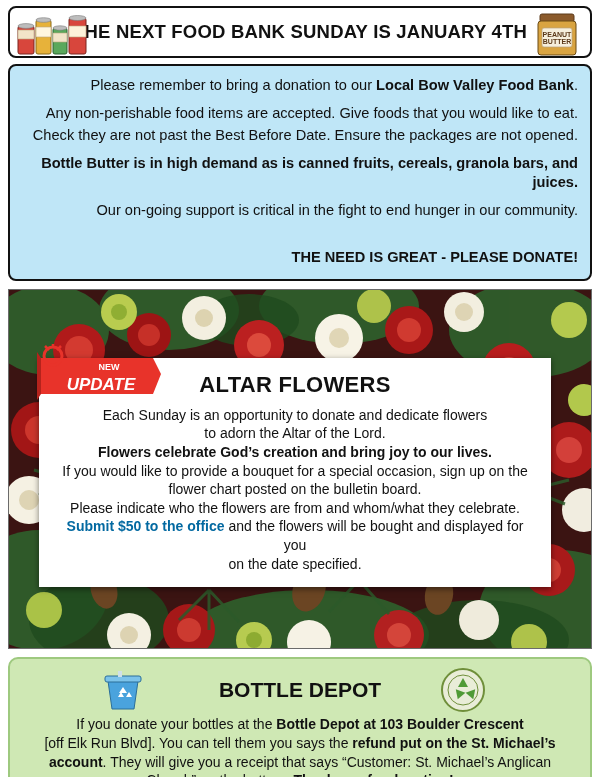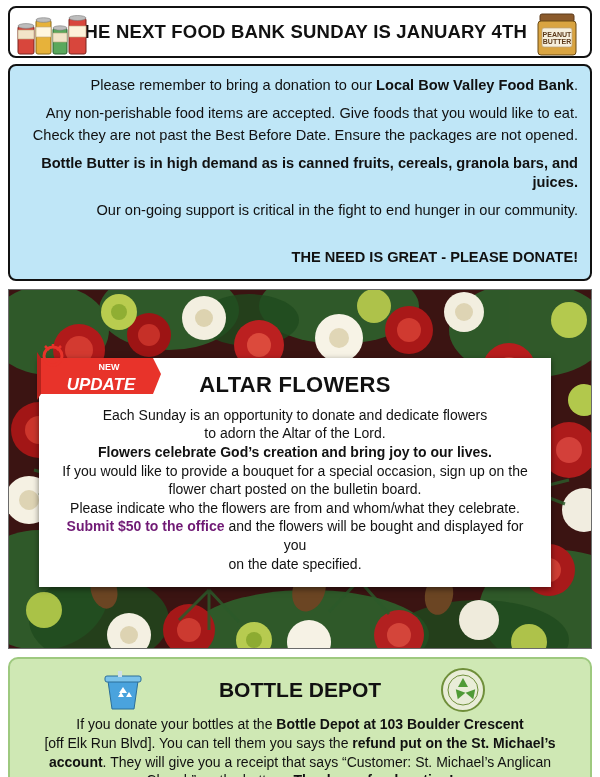--- a/index.html
+++ b/index.html
@@ -82,21 +82,21 @@
     text-align: center;
     color: #111111;
   }
   .altar-card h2 {
     margin: 2px 0 8px 0;
     font-size: 22px;
     font-weight: bold;
     letter-spacing: .3px;
   }
   .altar-card p { margin: 0; font-size: 14px; line-height: 1.33; }
-  .red { color: #701a75; font-weight: bold; }
+  .red { color: #0369a1; font-weight: bold; }
 
   .update-badge {
     position: absolute;
     left: -4px; top: -14px;
     width: 126px; height: 58px;
   }
 
   
   .bottle-panel {
     margin-top: 8px;

